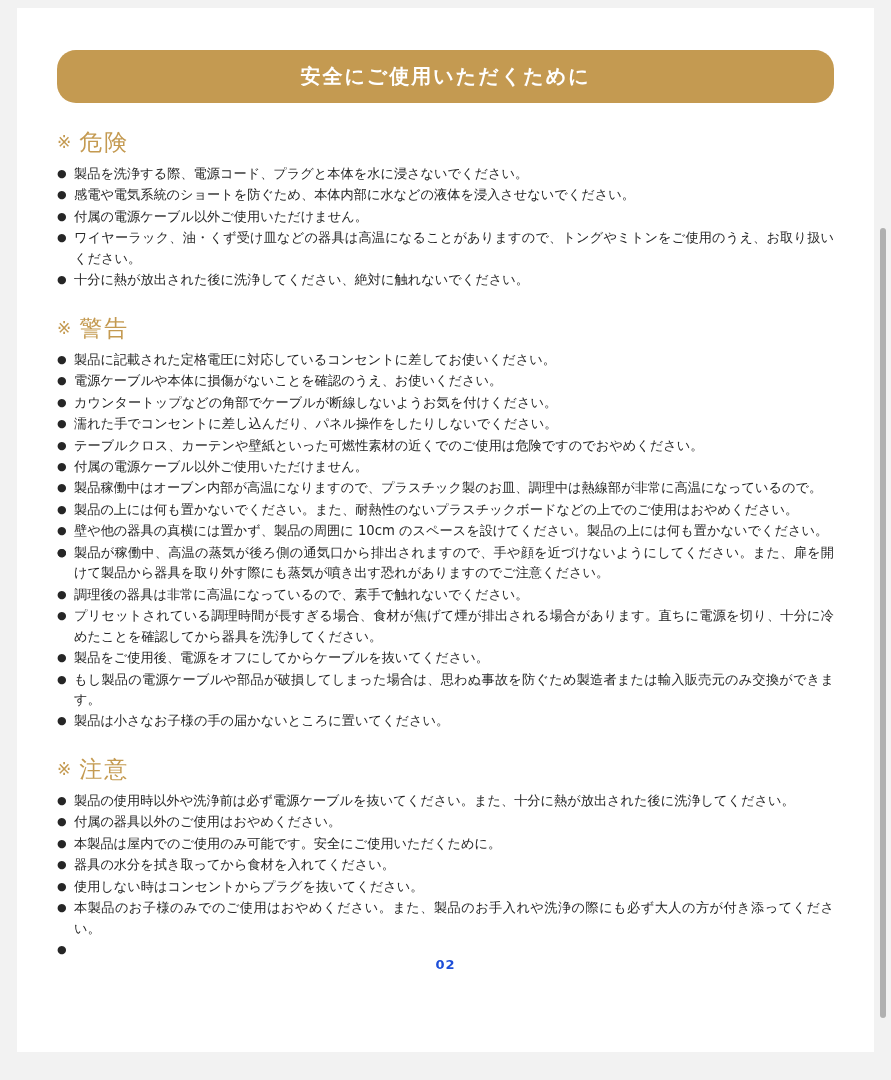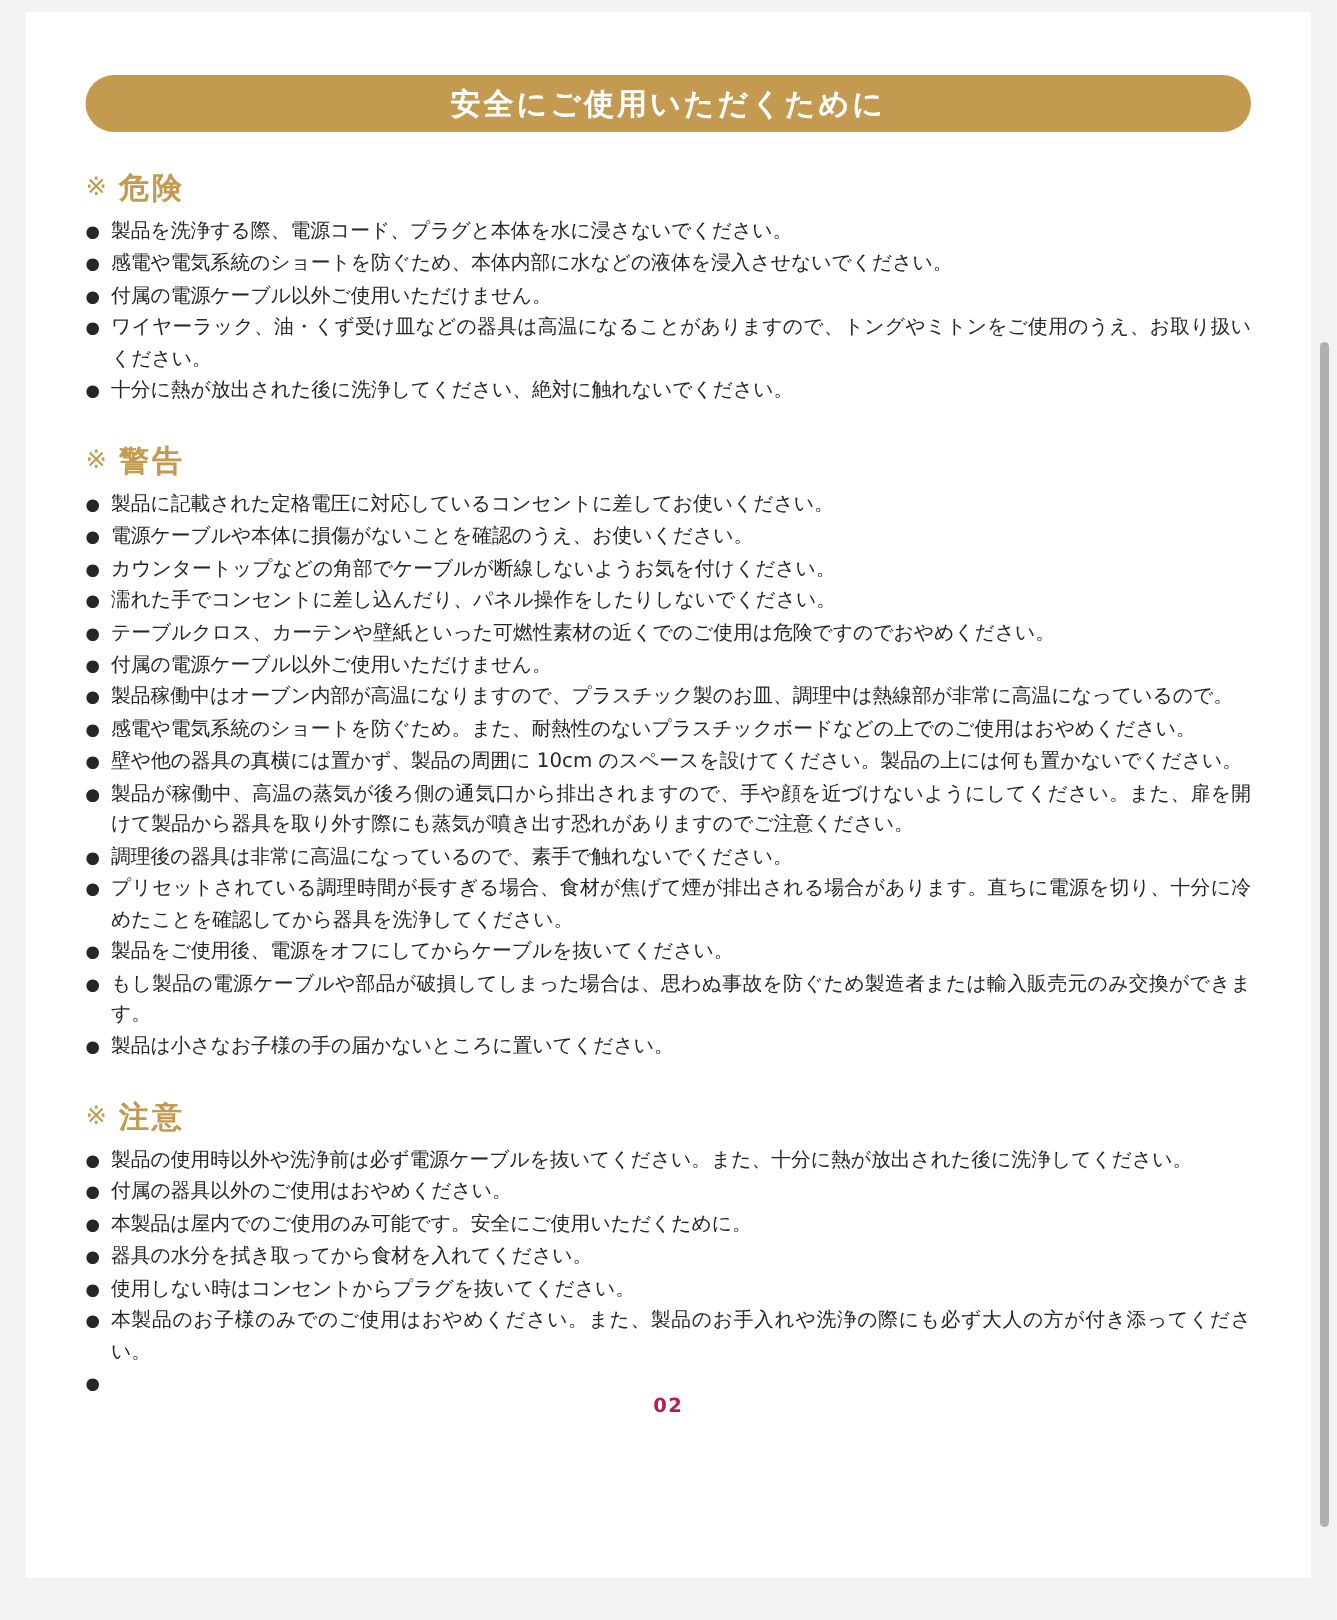--- a/index.html
+++ b/index.html
@@ -22,21 +22,21 @@
     top: 8px;
     width: 857px;
     height: 1044px;
     background: #ffffff;
     box-sizing: border-box;
     padding: 30px 24px 10px 24px;
     overflow: hidden;
   }
   .banner {
     margin: 12px 16px 0 16px;
-    height: 38px;
+    height: 53px;
     background: #c49a51;
     border-radius: 19px;
     display: flex;
     align-items: center;
     justify-content: center;
   }
   .banner-title {
     color: #ffffff;
     font-size: 20px;
     font-weight: bold;
@@ -55,22 +55,22 @@
     gap: 8px;
     margin-bottom: 6px;
   }
   .section-mark {
     color: #c49a51;
     font-size: 17px;
     line-height: 1;
   }
   .section-title {
     color: #c49a51;
-    font-size: 20px;
-    font-weight: bold;
+    font-size: 23px;
+    font-weight: normal;
     letter-spacing: 2px;
   }
   .items { }
   .item {
     position: relative;
     font-size: 13.2px;
     line-height: 1.55;
     color: #262626;
     padding-left: 17px;
     margin-bottom: 1px;
@@ -82,21 +82,21 @@
     top: 0;
     font-size: 11px;
     line-height: 1.85;
     color: #262626;
   }
   .page-number {
     margin-top: 18px;
     text-align: center;
     font-size: 13px;
     font-weight: bold;
-    color: #be185d;
+    color: #1d4ed8;
     letter-spacing: 1px;
   }
   .scrollbar-track {
     position: absolute;
     right: 2px;
     top: 0;
     width: 10px;
     height: 1080px;
     background: transparent;
   }
@@ -143,21 +143,21 @@
           <span class="section-title">警告</span>
         </div>
         <div class="items">
           <div class="item"><span class="bullet">●</span><span>製品に記載された定格電圧に対応しているコンセントに差してお使いください。</span></div>
           <div class="item"><span class="bullet">●</span><span>電源ケーブルや本体に損傷がないことを確認のうえ、お使いください。</span></div>
           <div class="item"><span class="bullet">●</span><span>カウンタートップなどの角部でケーブルが断線しないようお気を付けください。</span></div>
           <div class="item"><span class="bullet">●</span><span>濡れた手でコンセントに差し込んだり、パネル操作をしたりしないでください。</span></div>
           <div class="item"><span class="bullet">●</span><span>テーブルクロス、カーテンや壁紙といった可燃性素材の近くでのご使用は危険ですのでおやめください。</span></div>
           <div class="item"><span class="bullet">●</span><span>付属の電源ケーブル以外ご使用いただけません。</span></div>
           <div class="item"><span class="bullet">●</span><span>製品稼働中はオーブン内部が高温になりますので、プラスチック製のお皿、調理中は熱線部が非常に高温になっているので。</span></div>
-          <div class="item"><span class="bullet">●</span><span>感電や電気系統のショートを防ぐため。また、耐熱性のないプラスチックボードなどの上でのご使用はおやめください。</span></div>
+          <div class="item"><span class="bullet">●</span><span>製品の上には何も置かないでください。また、耐熱性のないプラスチックボードなどの上でのご使用はおやめください。</span></div>
           <div class="item"><span class="bullet">●</span><span>壁や他の器具の真横には置かず、製品の周囲に 10cm のスペースを設けてください。製品の上には何も置かないでください。</span></div>
           <div class="item"><span class="bullet">●</span></div>
           <div class="item"><span class="bullet">●</span><span>製品が稼働中、高温の蒸気が後ろ側の通気口から排出されますので、手や顔を近づけないようにしてください。また、扉を開けて製品から器具を取り外す際にも蒸気が噴き出す恐れがありますのでご注意ください。</span></div>
           <div class="item"><span class="bullet">●</span><span>調理後の器具は非常に高温になっているので、素手で触れないでください。</span></div>
           <div class="item"><span class="bullet">●</span><span>プリセットされている調理時間が長すぎる場合、食材が焦げて煙が排出される場合があります。直ちに電源を切り、十分に冷めたことを確認してから器具を洗浄してください。</span></div>
           <div class="item"><span class="bullet">●</span><span>製品をご使用後、電源をオフにしてからケーブルを抜いてください。</span></div>
           <div class="item"><span class="bullet">●</span><span>もし製品の電源ケーブルや部品が破損してしまった場合は、思わぬ事故を防ぐため製造者または輸入販売元のみ交換ができます。</span></div>
           <div class="item"><span class="bullet">●</span><span>製品は小さなお子様の手の届かないところに置いてください。</span></div>
         </div>
       </div>

